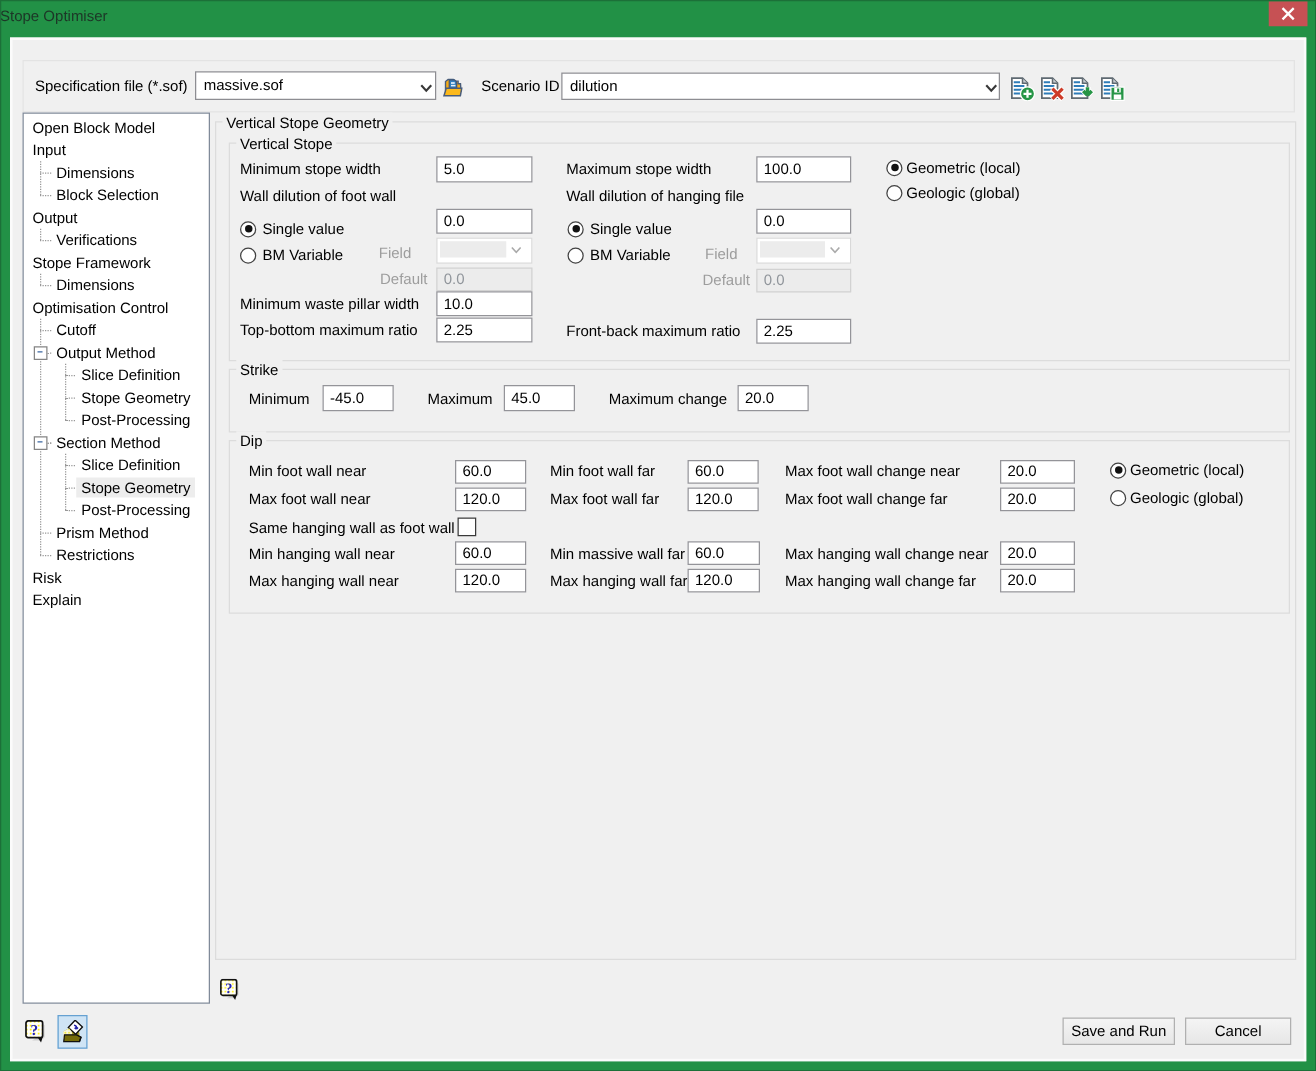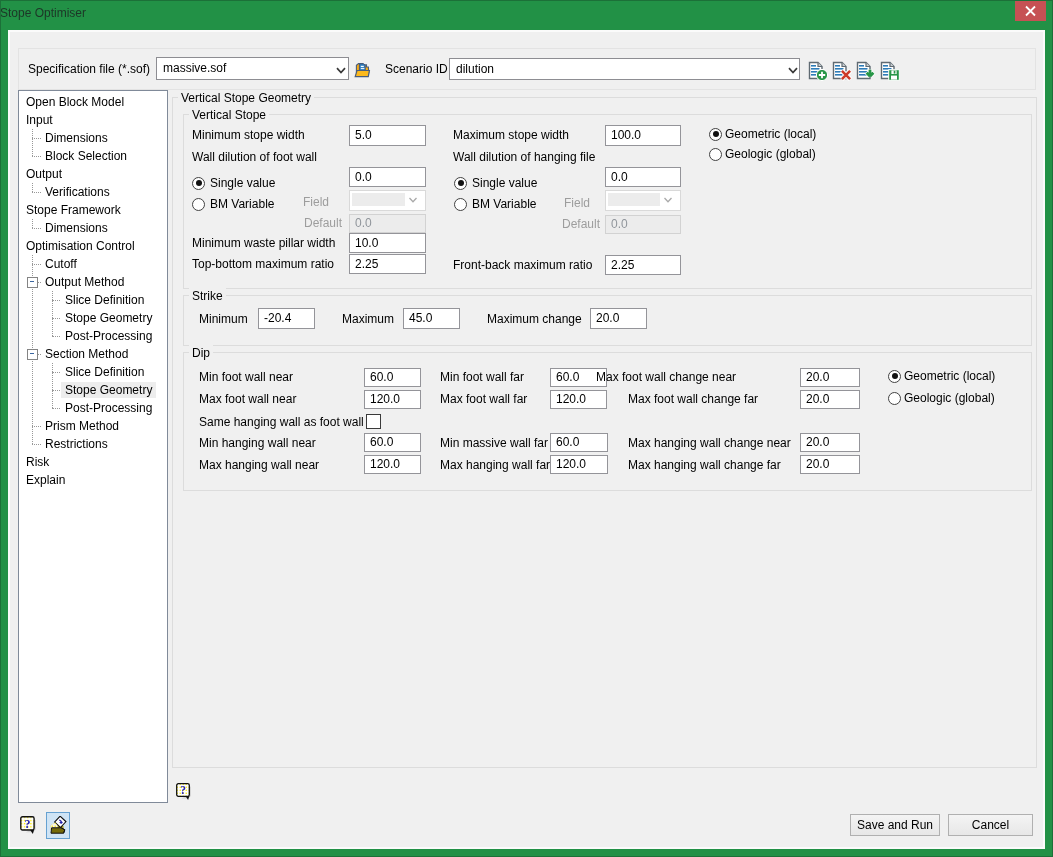--- a/index.html
+++ b/index.html
@@ -196,30 +196,30 @@
 <div class="dinp" style="left:349px;top:214px;width:70px;height:17px;line-height:17px">0.0</div>
 <div class="lbl glbl" style="left:562px;top:216px">Default</div>
 <div class="dinp" style="left:605px;top:215px;width:69px;height:17px;line-height:17px">0.0</div>
 <div class="lbl" style="left:192px;top:235px">Minimum waste pillar width</div>
 <div class="inp" style="left:349px;top:233px;width:70px;height:18px;line-height:18px">10.0</div>
 <div class="lbl" style="left:192px;top:256px">Top-bottom maximum ratio</div>
 <div class="inp" style="left:349px;top:254px;width:70px;height:18px;line-height:18px">2.25</div>
 <div class="lbl" style="left:453px;top:257px">Front-back maximum ratio</div>
 <div class="inp" style="left:605px;top:255px;width:69px;height:18px;line-height:18px">2.25</div>
 <div class="lbl" style="left:199px;top:311px">Minimum</div>
-<div class="inp" style="left:258px;top:308px;width:50px;height:19px;line-height:19px">-20.4</div>
+<div class="inp" style="left:258px;top:308px;width:50px;height:19px;line-height:19px">-45.0</div>
 <div class="lbl" style="left:342px;top:311px">Maximum</div>
 <div class="inp" style="left:403px;top:308px;width:50px;height:19px;line-height:19px">45.0</div>
 <div class="lbl" style="left:487px;top:311px">Maximum change</div>
 <div class="inp" style="left:590px;top:308px;width:50px;height:19px;line-height:19px">20.0</div>
 <div class="lbl" style="left:199px;top:369px">Min foot wall near</div>
 <div class="inp" style="left:364px;top:368px;width:50px;height:17px;line-height:17px">60.0</div>
 <div class="lbl" style="left:440px;top:369px">Min foot wall far</div>
 <div class="inp" style="left:550px;top:368px;width:50px;height:17px;line-height:17px">60.0</div>
-<div class="lbl" style="left:596px;top:369px">Max foot wall change near</div>
+<div class="lbl" style="left:628px;top:369px">Max foot wall change near</div>
 <div class="inp" style="left:800px;top:368px;width:53px;height:17px;line-height:17px">20.0</div>
 <div class="radio on" style="left:888px;top:369.5px"></div>
 <div class="lbl" style="left:904px;top:368px">Geometric (local)</div>
 <div class="lbl" style="left:199px;top:391px">Max foot wall near</div>
 <div class="inp" style="left:364px;top:390px;width:50px;height:17px;line-height:17px">120.0</div>
 <div class="lbl" style="left:440px;top:391px">Max foot wall far</div>
 <div class="inp" style="left:550px;top:390px;width:50px;height:17px;line-height:17px">120.0</div>
 <div class="lbl" style="left:628px;top:391px">Max foot wall change far</div>
 <div class="inp" style="left:800px;top:390px;width:53px;height:17px;line-height:17px">20.0</div>
 <div class="radio" style="left:888px;top:391.5px"></div>

